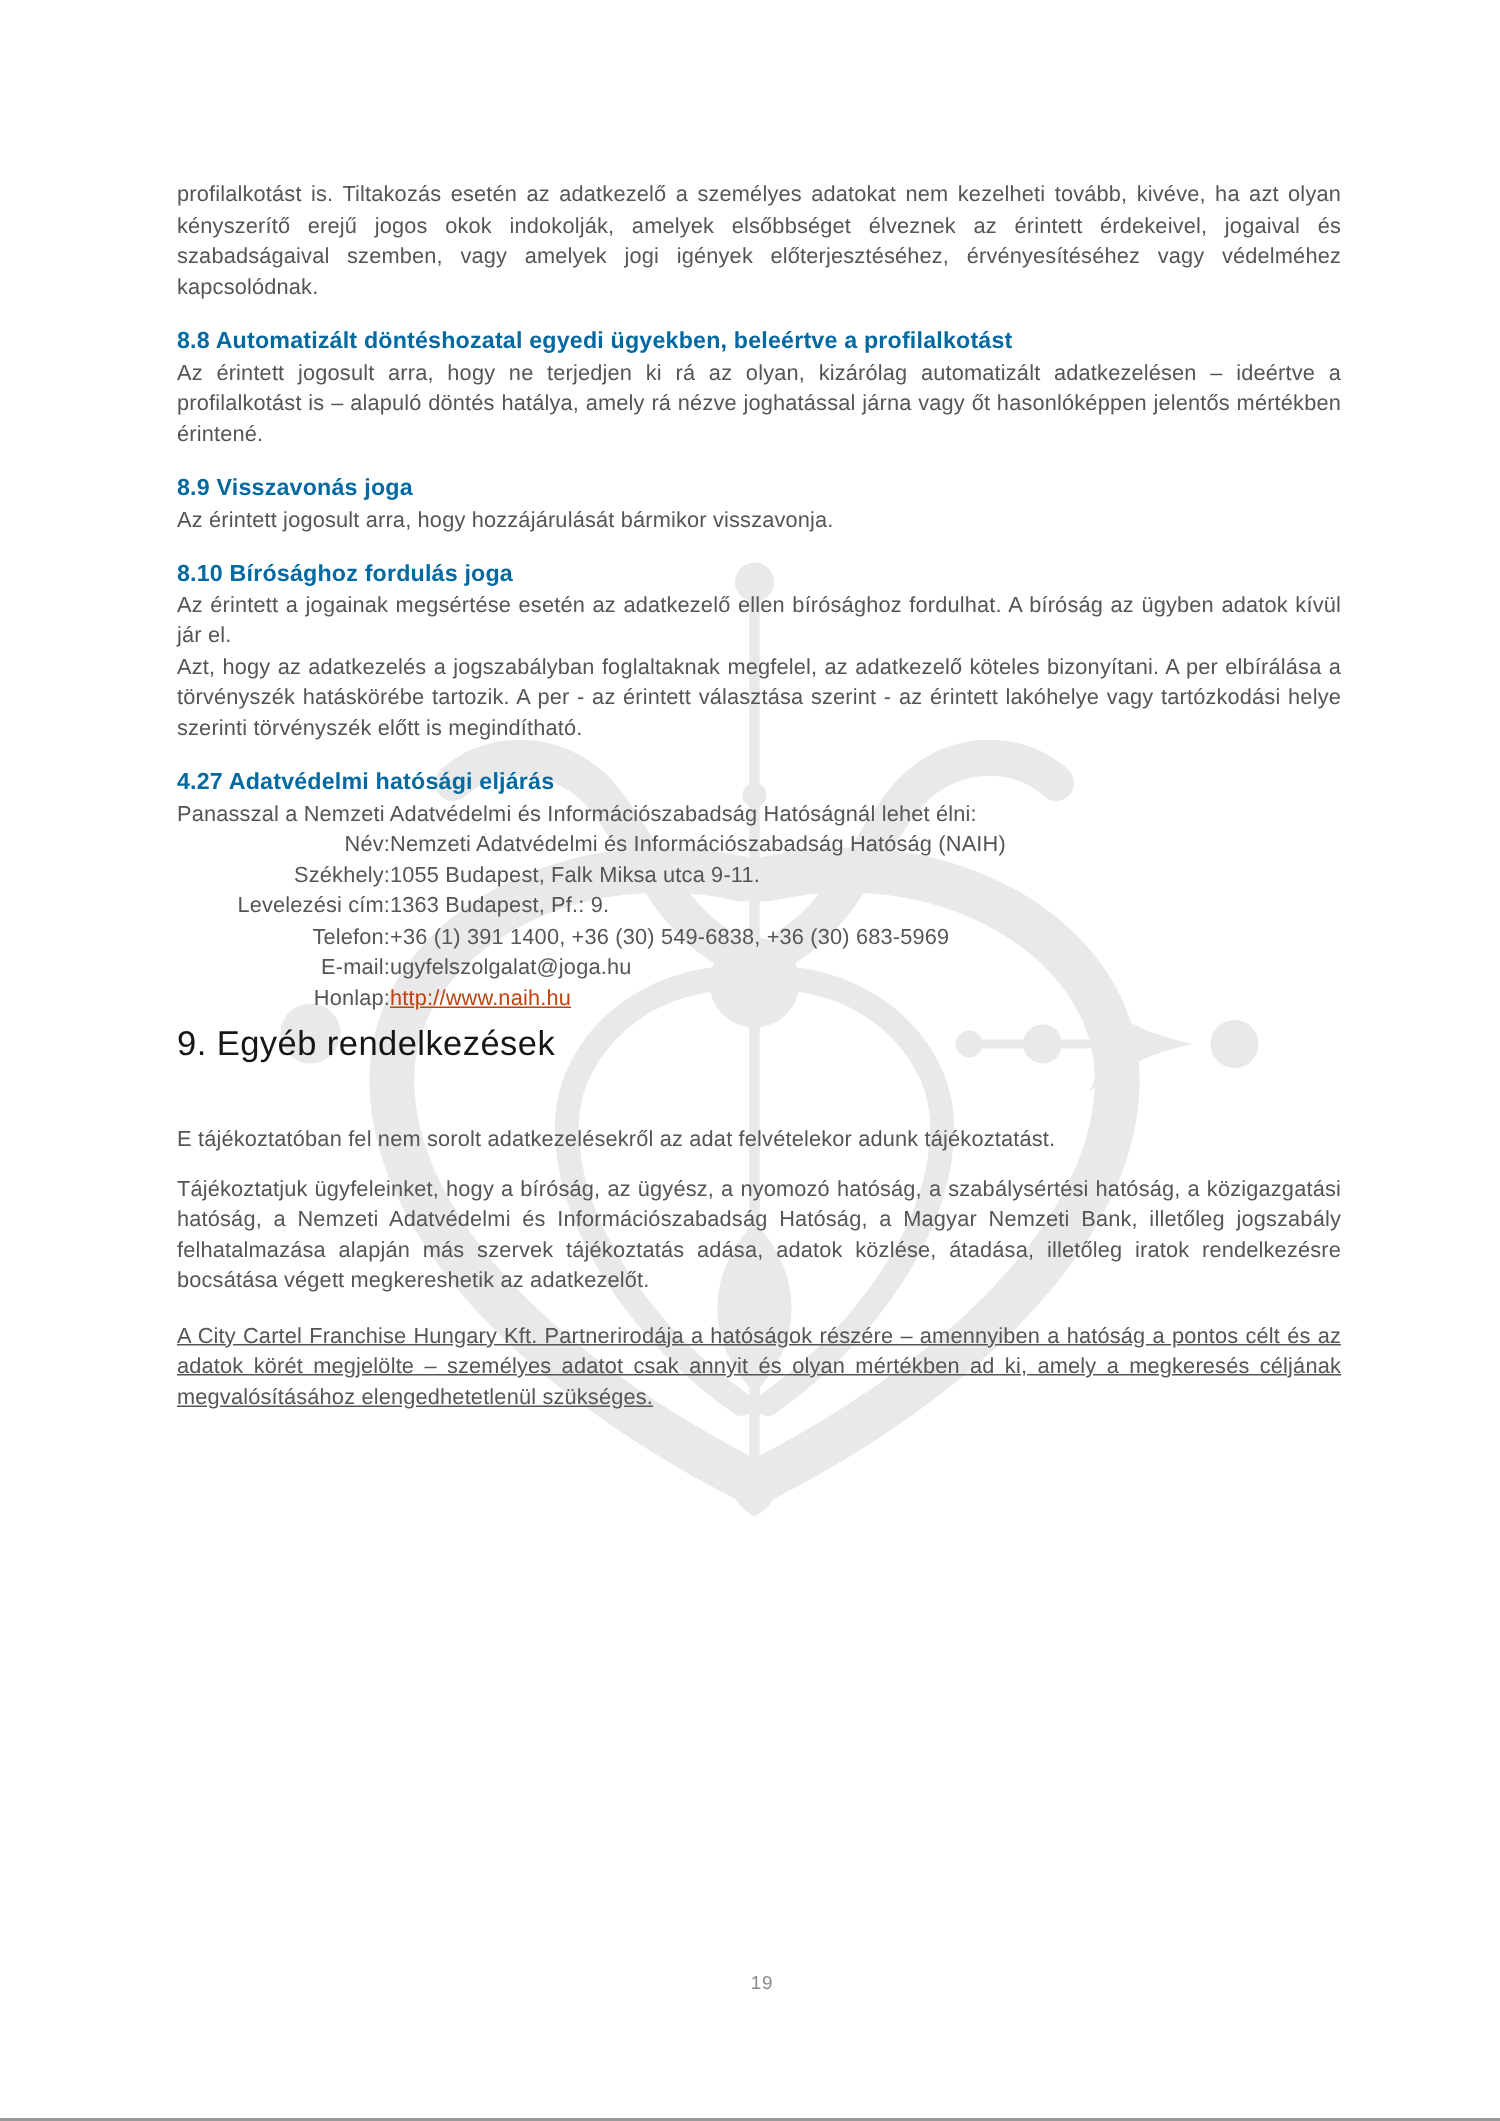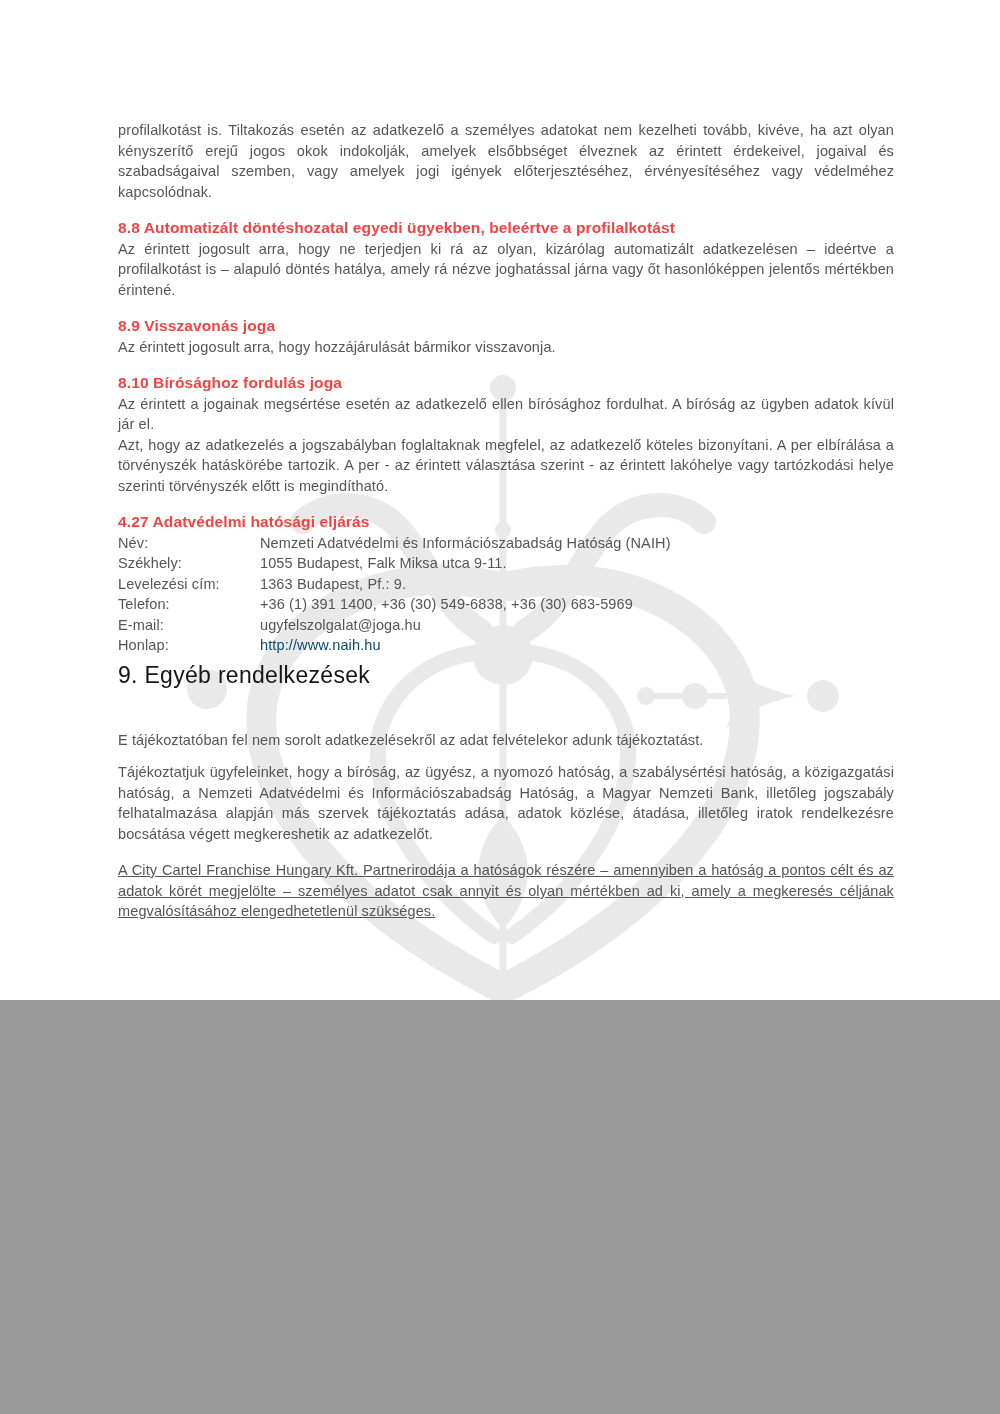--- a/index.html
+++ b/index.html
@@ -1,48 +1,48 @@
 <!DOCTYPE html>
 <html lang="hu"><head>
 <meta charset="utf-8">
 <style>
   html,body{margin:0;padding:0;background:#9a9a9a;}
   .page{
     position:relative;
-    width:1000px;height:1000px;
+    width:1000px;height:1412px;
     margin:0 auto;
     background:#ffffff;
     overflow:hidden;
     font-family:"Liberation Sans","DejaVu Sans",sans-serif;
     color:#555555;
   }
   .watermark{
     position:absolute;left:0;top:0;width:1000px;height:1414px;
     pointer-events:none;
   }
   .content{
     position:absolute;left:118px;top:120px;width:776px;
     font-size:14.5px;line-height:20.5px;letter-spacing:0.12px;
   }
   p{margin:0;}
   .just{text-align:justify;}
   .sec-heading{
-    font-weight:700;color:#ef4444;font-size:15.5px;line-height:20.5px;
+    font-weight:700;color:#0369a1;font-size:15.5px;line-height:20.5px;
     margin:0;
   }
   .mt-sec{margin-top:16px;}
   .big-heading{
     font-weight:400;color:#161616;font-size:23px;line-height:30px;
     letter-spacing:0.3px;margin:4px 0 0 0;
   }
   .contact{display:table;border-collapse:collapse;}
   .contact-row{display:table-row;}
-  .contact-label{display:table-cell;width:142px;padding:0;}
+  .contact-label{display:table-cell;width:142px;padding:0;text-align:right;}
   .contact-value{display:table-cell;padding:0;}
-  .link{color:#0c4a6e;cursor:pointer;}
+  .link{color:#c2410c;text-decoration:underline;cursor:pointer;}
   .p-gap-lg{margin-top:40px;}
   .p-gap-md{margin-top:12px;}
   .p-gap-sec9{margin-top:16px;text-decoration:underline;}
   .page-number{
     position:absolute;left:0;right:0;top:1315px;text-align:center;
     font-size:12.5px;color:#8a8a8a;letter-spacing:0.5px;padding-left:16px;
   }
 </style>
 </head>
 <body>
@@ -91,20 +91,21 @@
     <p class="just">Az érintett jogosult arra, hogy ne terjedjen ki rá az olyan, kizárólag automatizált adatkezelésen – ideértve a profilalkotást is – alapuló döntés hatálya, amely rá nézve joghatással járna vagy őt hasonlóképpen jelentős mértékben érintené.</p>
 
     <p class="sec-heading mt-sec">8.9 Visszavonás joga</p>
     <p>Az érintett jogosult arra, hogy hozzájárulását bármikor visszavonja.</p>
 
     <p class="sec-heading mt-sec">8.10 Bírósághoz fordulás joga</p>
     <p class="just">Az érintett a jogainak megsértése esetén az adatkezelő ellen bírósághoz fordulhat. A bíróság az ügyben adatok kívül jár el.</p>
     <p class="just">Azt, hogy az adatkezelés a jogszabályban foglaltaknak megfelel, az adatkezelő köteles bizonyítani. A per elbírálása a törvényszék hatáskörébe tartozik. A per - az érintett választása szerint - az érintett lakóhelye vagy tartózkodási helye szerinti törvényszék előtt is megindítható.</p>
 
     <p class="sec-heading mt-sec">4.27 Adatvédelmi hatósági eljárás</p>
+    <p>Panasszal a Nemzeti Adatvédelmi és Információszabadság Hatóságnál lehet élni:</p>
 
     <div class="contact">
       <div class="contact-row">
         <span class="contact-label">Név:</span>
         <span class="contact-value">Nemzeti Adatvédelmi és Információszabadság Hatóság (NAIH)</span>
       </div>
       <div class="contact-row">
         <span class="contact-label">Székhely:</span>
         <span class="contact-value">1055 Budapest, Falk Miksa utca 9-11.</span>
       </div>

